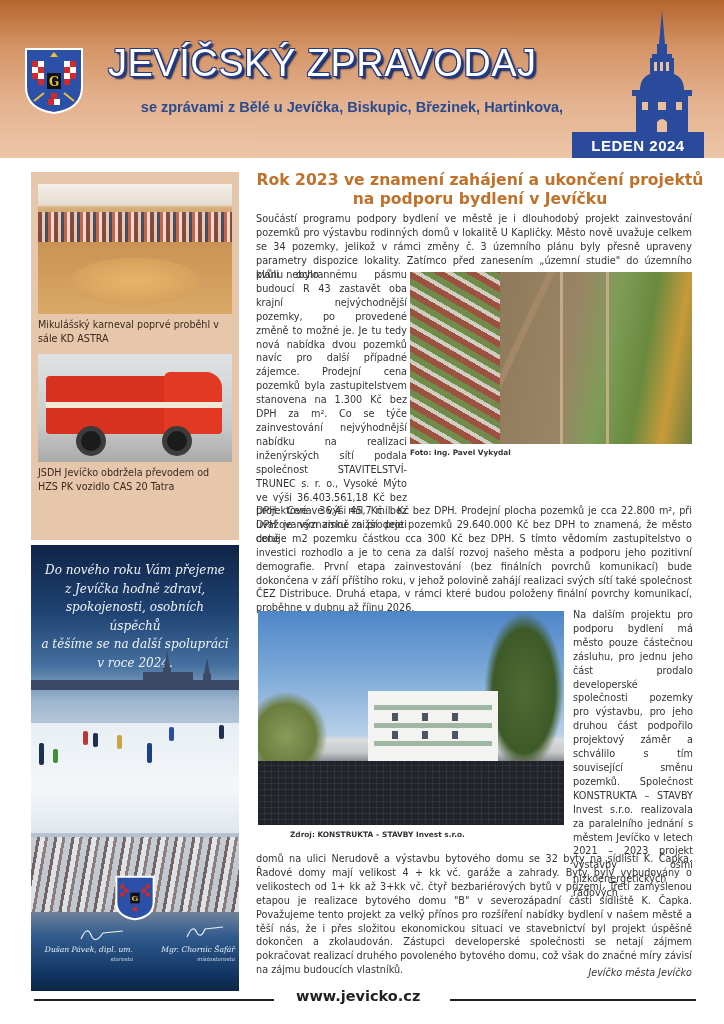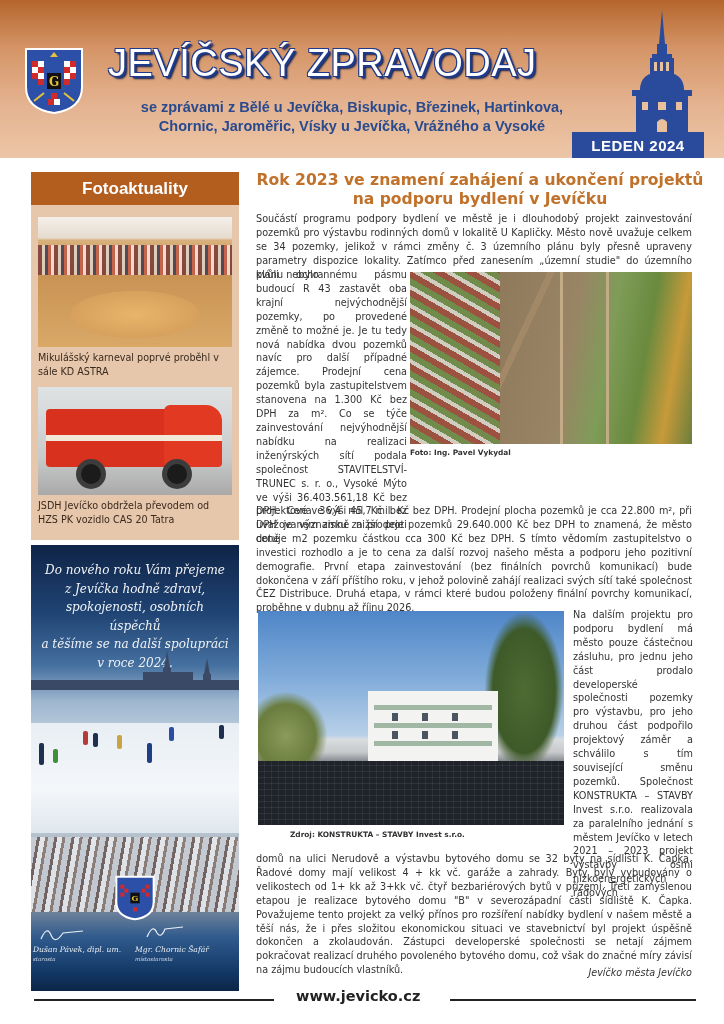--- a/index.html
+++ b/index.html
@@ -81,21 +81,21 @@
   }
   .skyline {
     position: absolute; left: 0; right: 0; top: 105px; height: 40px;
   }
   .rink { position: absolute; left: 0; right: 0; top: 178px; height: 110px;
     background: linear-gradient(180deg, #e8eef3, #f4f7fa 60%, #dfe7ee); }
   .skater { position: absolute; width: 5px; height: 14px; background: #1f2f50; border-radius: 2px; }
   .town { position: absolute; left: 0; right: 0; top: 292px; height: 75px;
     background: repeating-linear-gradient(100deg, #c9ced6 0 6px, #6e5e5a 6px 9px, #e8ebef 9px 14px, #8a7a72 14px 17px); opacity: 0.9; }
   .coat-small { position: absolute; left: 84px; top: 330px; width: 40px; height: 46px; }
-  .sig-block { position: absolute; top: 378px; width: 100px; text-align: left; color: #e9eef5; }
+  .sig-block { position: absolute; top: 378px; width: 100px; text-align: right; color: #e9eef5; }
   .sig-block.left { left: 2px; }
   .sig-block.right { left: 104px; }
   .sig-mark { height: 18px; }
   .sig-name { font-family: "DejaVu Serif", serif; font-style: italic; font-size: 7.6px; line-height: 10px; }
   .sig-role { font-family: "DejaVu Serif", serif; font-style: italic; font-size: 5.5px; line-height: 8px; opacity: 0.85; }
 
   
   .article-title {
     position: absolute; left: 252px; top: 171px; width: 456px;
     color: #c0712a; font-weight: bold; font-size: 15.6px; line-height: 19px; text-align: center;
@@ -178,21 +178,20 @@
       <rect x="30" y="52" width="6" height="6"></rect>
     </g>
     <rect x="23" y="26" width="14" height="16" fill="#111"></rect>
     <text x="30" y="39" text-anchor="middle" font-size="12" font-weight="bold" fill="#e5c23a" font-family="DejaVu Serif, serif">G</text>
     <path d="M26 10 L30 5 L34 10 Z" fill="#e5c23a"></path>
     <path d="M10 54 L20 46 M50 54 L40 46" stroke="#e5c23a" stroke-width="2"></path>
   </svg>
   <div class="title">JEVÍČSKÝ ZPRAVODAJ</div>
   <div class="subtitle">
     <div>se zprávami z Bělé u Jevíčka, Biskupic, Březinek, Hartinkova,</div>
-    <div>Chornic, Jaroměřic, Vísky u Jevíčka, Vrážného a Vysoké</div>
   </div>
   <svg class="tower" viewBox="0 0 84 126">
     <g fill="#2a4a9b">
       <polygon points="42,2 45,36 39,36"></polygon>
       <rect x="37" y="36" width="10" height="10"></rect>
       <rect x="32" y="46" width="20" height="4"></rect>
       <rect x="30" y="50" width="24" height="18"></rect>
       <path d="M20 82 Q20 64 42 64 Q64 64 64 82 Z"></path>
       <rect x="12" y="82" width="60" height="6"></rect>
       <rect x="16" y="88" width="52" height="38"></rect>
@@ -204,21 +203,20 @@
       <rect x="22" y="94" width="6" height="8"></rect>
         <rect x="38" y="94" width="8" height="8"></rect>
         <rect x="56" y="94" width="6" height="8"></rect>
       <path d="M37 126 V114 Q42 108 47 114 V126 Z"></path>
     </g>
   </svg>
   <div class="issue-badge">LEDEN 2024</div>
 </div>
 
 <div class="sidebar">
-  <div class="sidebar-head">Fotoaktuality</div>
   <div class="photo photo-carnival">
     <div class="crowd"></div>
   </div>
   <div class="caption-sm">Mikulášský karneval poprvé proběhl v sále KD ASTRA</div>
   <div class="photo photo-truck">
     <div class="truck-body"></div>
     <div class="truck-cab"></div>
     <div class="truck-stripe"></div>
     <div class="wheel" style="left:38px"></div>
     <div class="wheel" style="left:124px"></div>

